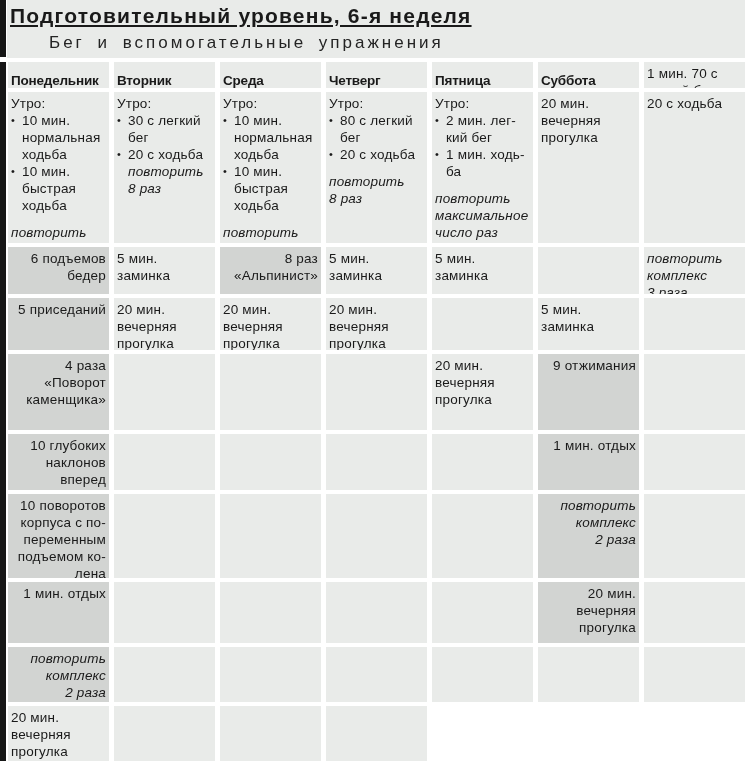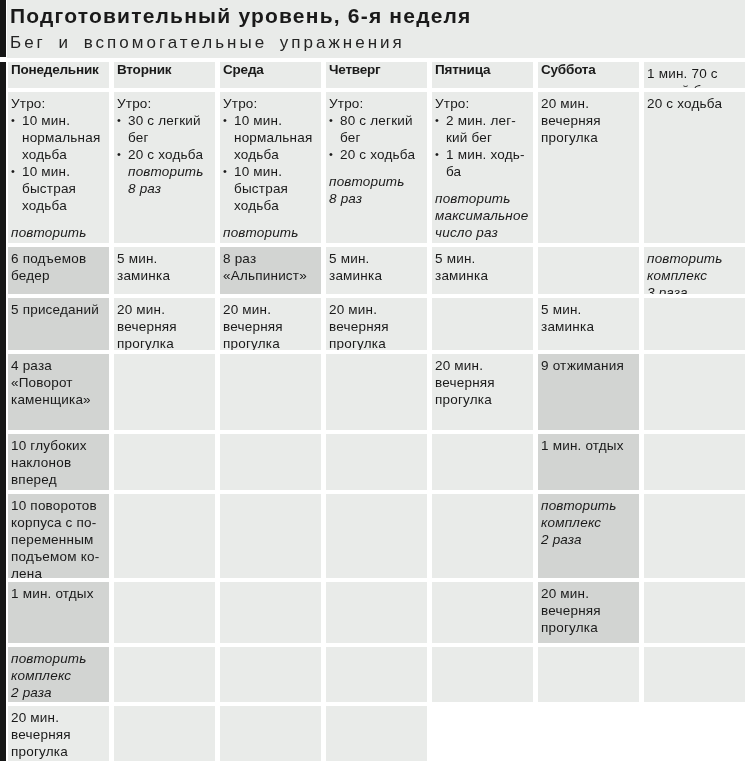--- a/index.html
+++ b/index.html
@@ -17,43 +17,44 @@
   .edge-bar{position:absolute;left:0;width:6px;background:var(--edge);}
   .edge-top{top:0;height:57px;}
   .edge-main{top:62px;height:699px;}
   .masthead{
     position:absolute;left:7px;top:0;width:738px;height:58px;
     background:var(--cell-light);box-sizing:border-box;padding:3px 0 0 3px;
   }
   .page-title{
     font-size:21px;font-weight:bold;letter-spacing:1.2px;line-height:26px;
     white-space:nowrap;
+    text-decoration:underline;
   }
   .page-subtitle{
     font-size:17px;font-weight:normal;letter-spacing:3px;word-spacing:5px;
-    line-height:22px;margin-top:3px;color:#242424;white-space:nowrap;
+    line-height:22px;margin-top:3px;color:#242424;white-space:nowrap;margin-left:39px;
   }
   .grid{
     position:absolute;left:8px;top:62px;width:737px;
     display:grid;grid-template-columns:repeat(7,1fr);
     column-gap:5px;row-gap:4px;
   }
   .hcell{
     background:var(--cell-light);
     font-size:13.5px;font-weight:bold;letter-spacing:-0.2px;
-    display:flex;align-items:flex-start;
+    display:flex;align-items:flex-end;
     padding-left:3px;overflow:hidden;
   }
   .cell{
     background:var(--cell-light);
     box-sizing:border-box;padding:3px 3px 2px 3px;
     font-size:13.5px;line-height:17px;letter-spacing:0.2px;
     overflow:hidden;
   }
-  .cell.dark{background:var(--cell-dark);}
+  .cell.dark{background:var(--cell-dark);text-align:right;}
   .blk{white-space:pre-line;}
   .blk.italic{font-style:italic;}
   .blk.space{margin-top:10px;}
   .blk.indent{margin-left:11px;}
   .blk.bullet{display:flex;white-space:normal;}
   .blk.bullet .dot{flex:0 0 11px;font-size:11px;line-height:17px;}
   .blk.bullet .btxt{flex:1;white-space:pre-line;}
 </style>
 </head>
 <body>

